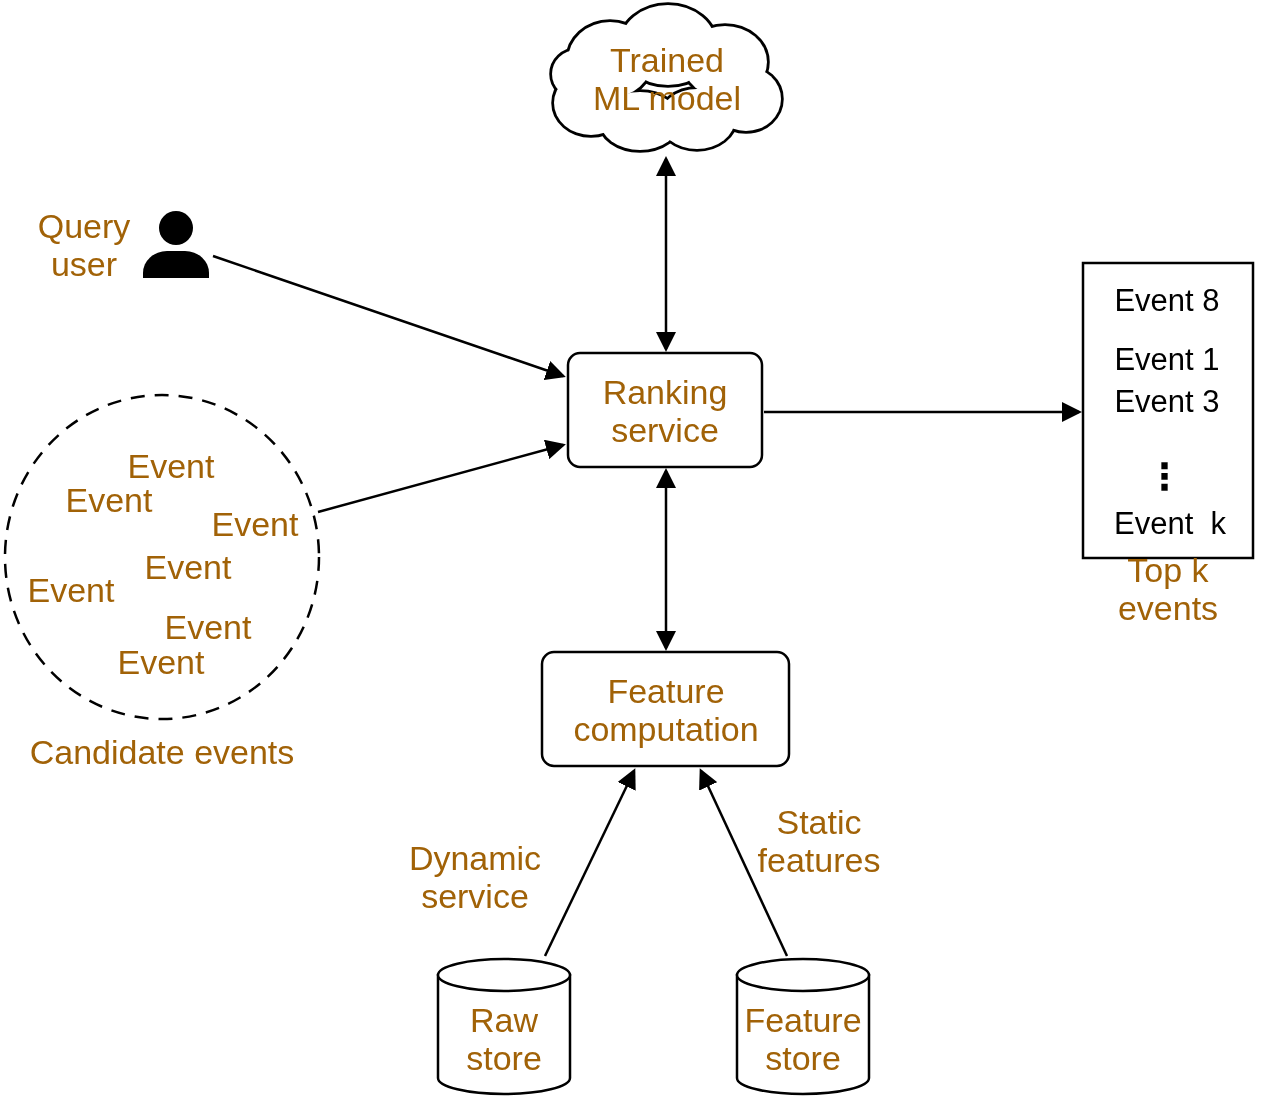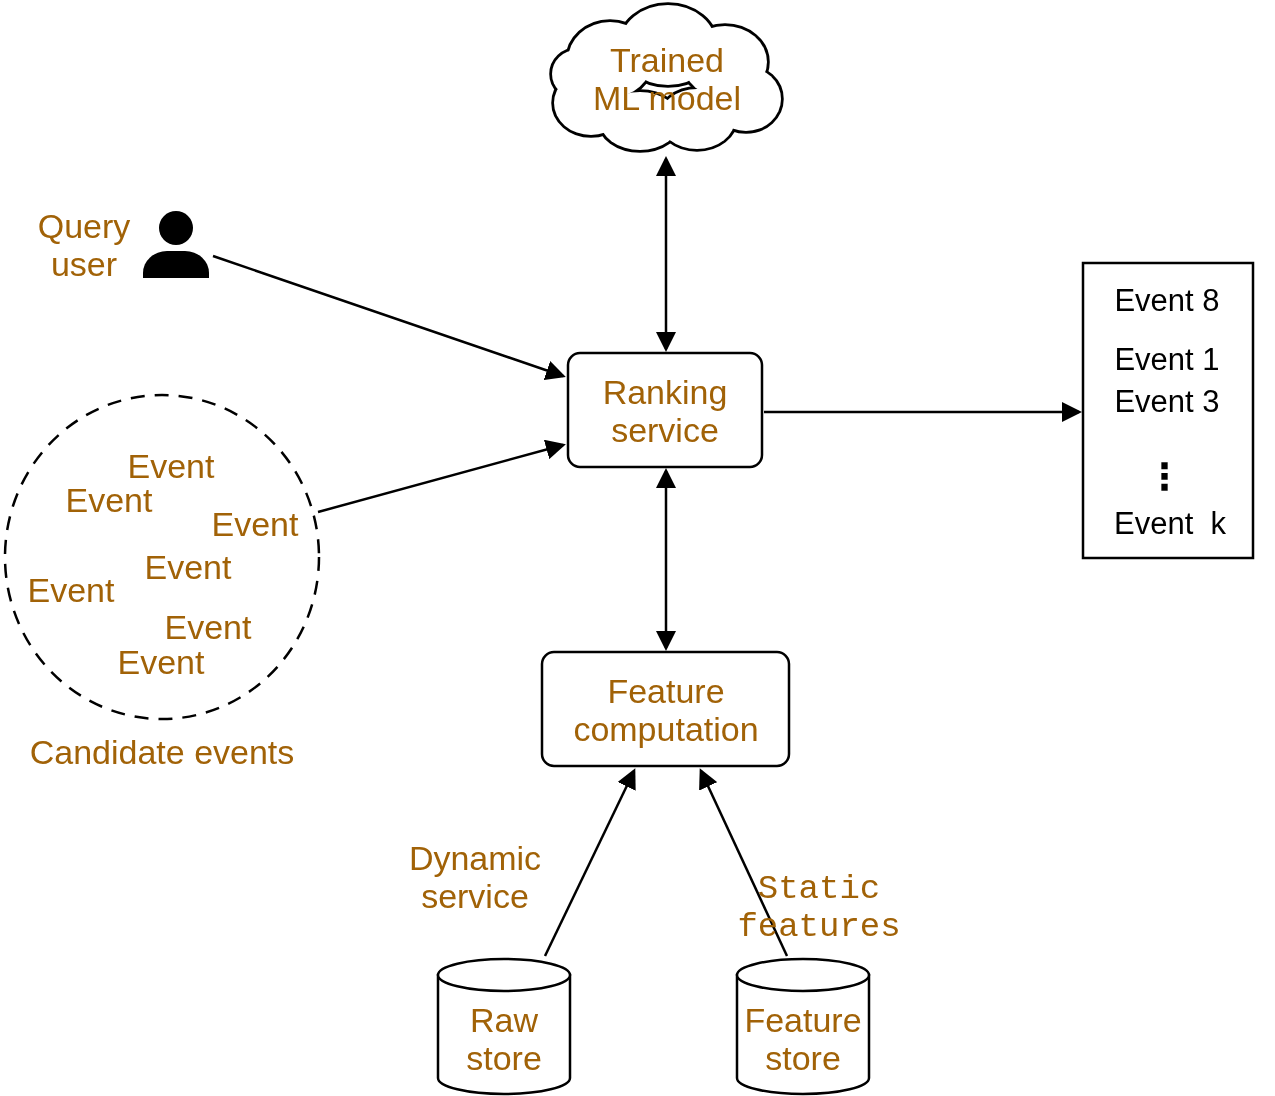--- a/index.html
+++ b/index.html
@@ -127,24 +127,25 @@
 
   <div class="lbl" style="left:666px; top:710px;">Feature
 computation</div>
 
   <div class="topk-row" style="left:1167px; top:301px;">Event 8</div>
   <div class="topk-row" style="left:1167px; top:360px;">Event 1</div>
   <div class="topk-row" style="left:1167px; top:402px;">Event 3</div>
   <div class="topk-row topk-dots" style="left:1165px; top:477px;">⋮</div>
   <div class="topk-row" style="left:1170px; top:524px;text-align:right;">Event &nbsp;k</div>
 
+  <div class="lbl" style="left:1168px; top:589px;">Top k events</div>
 
   <div class="lbl" style="left:475px; top:877px;">Dynamic
 service</div>
-  <div class="lbl" style="left:819px; top:908px;font-family:Liberation Mono, monospace;">Static
+  <div class="lbl" style="left:819px; top:841px;">Static
 features</div>
 
   <div class="lbl" style="left:504px; top:1039px;">Raw
 store</div>
   <div class="lbl" style="left:803px; top:1039px;">Feature
 store</div>
 
 </div>
 
 </body></html>

